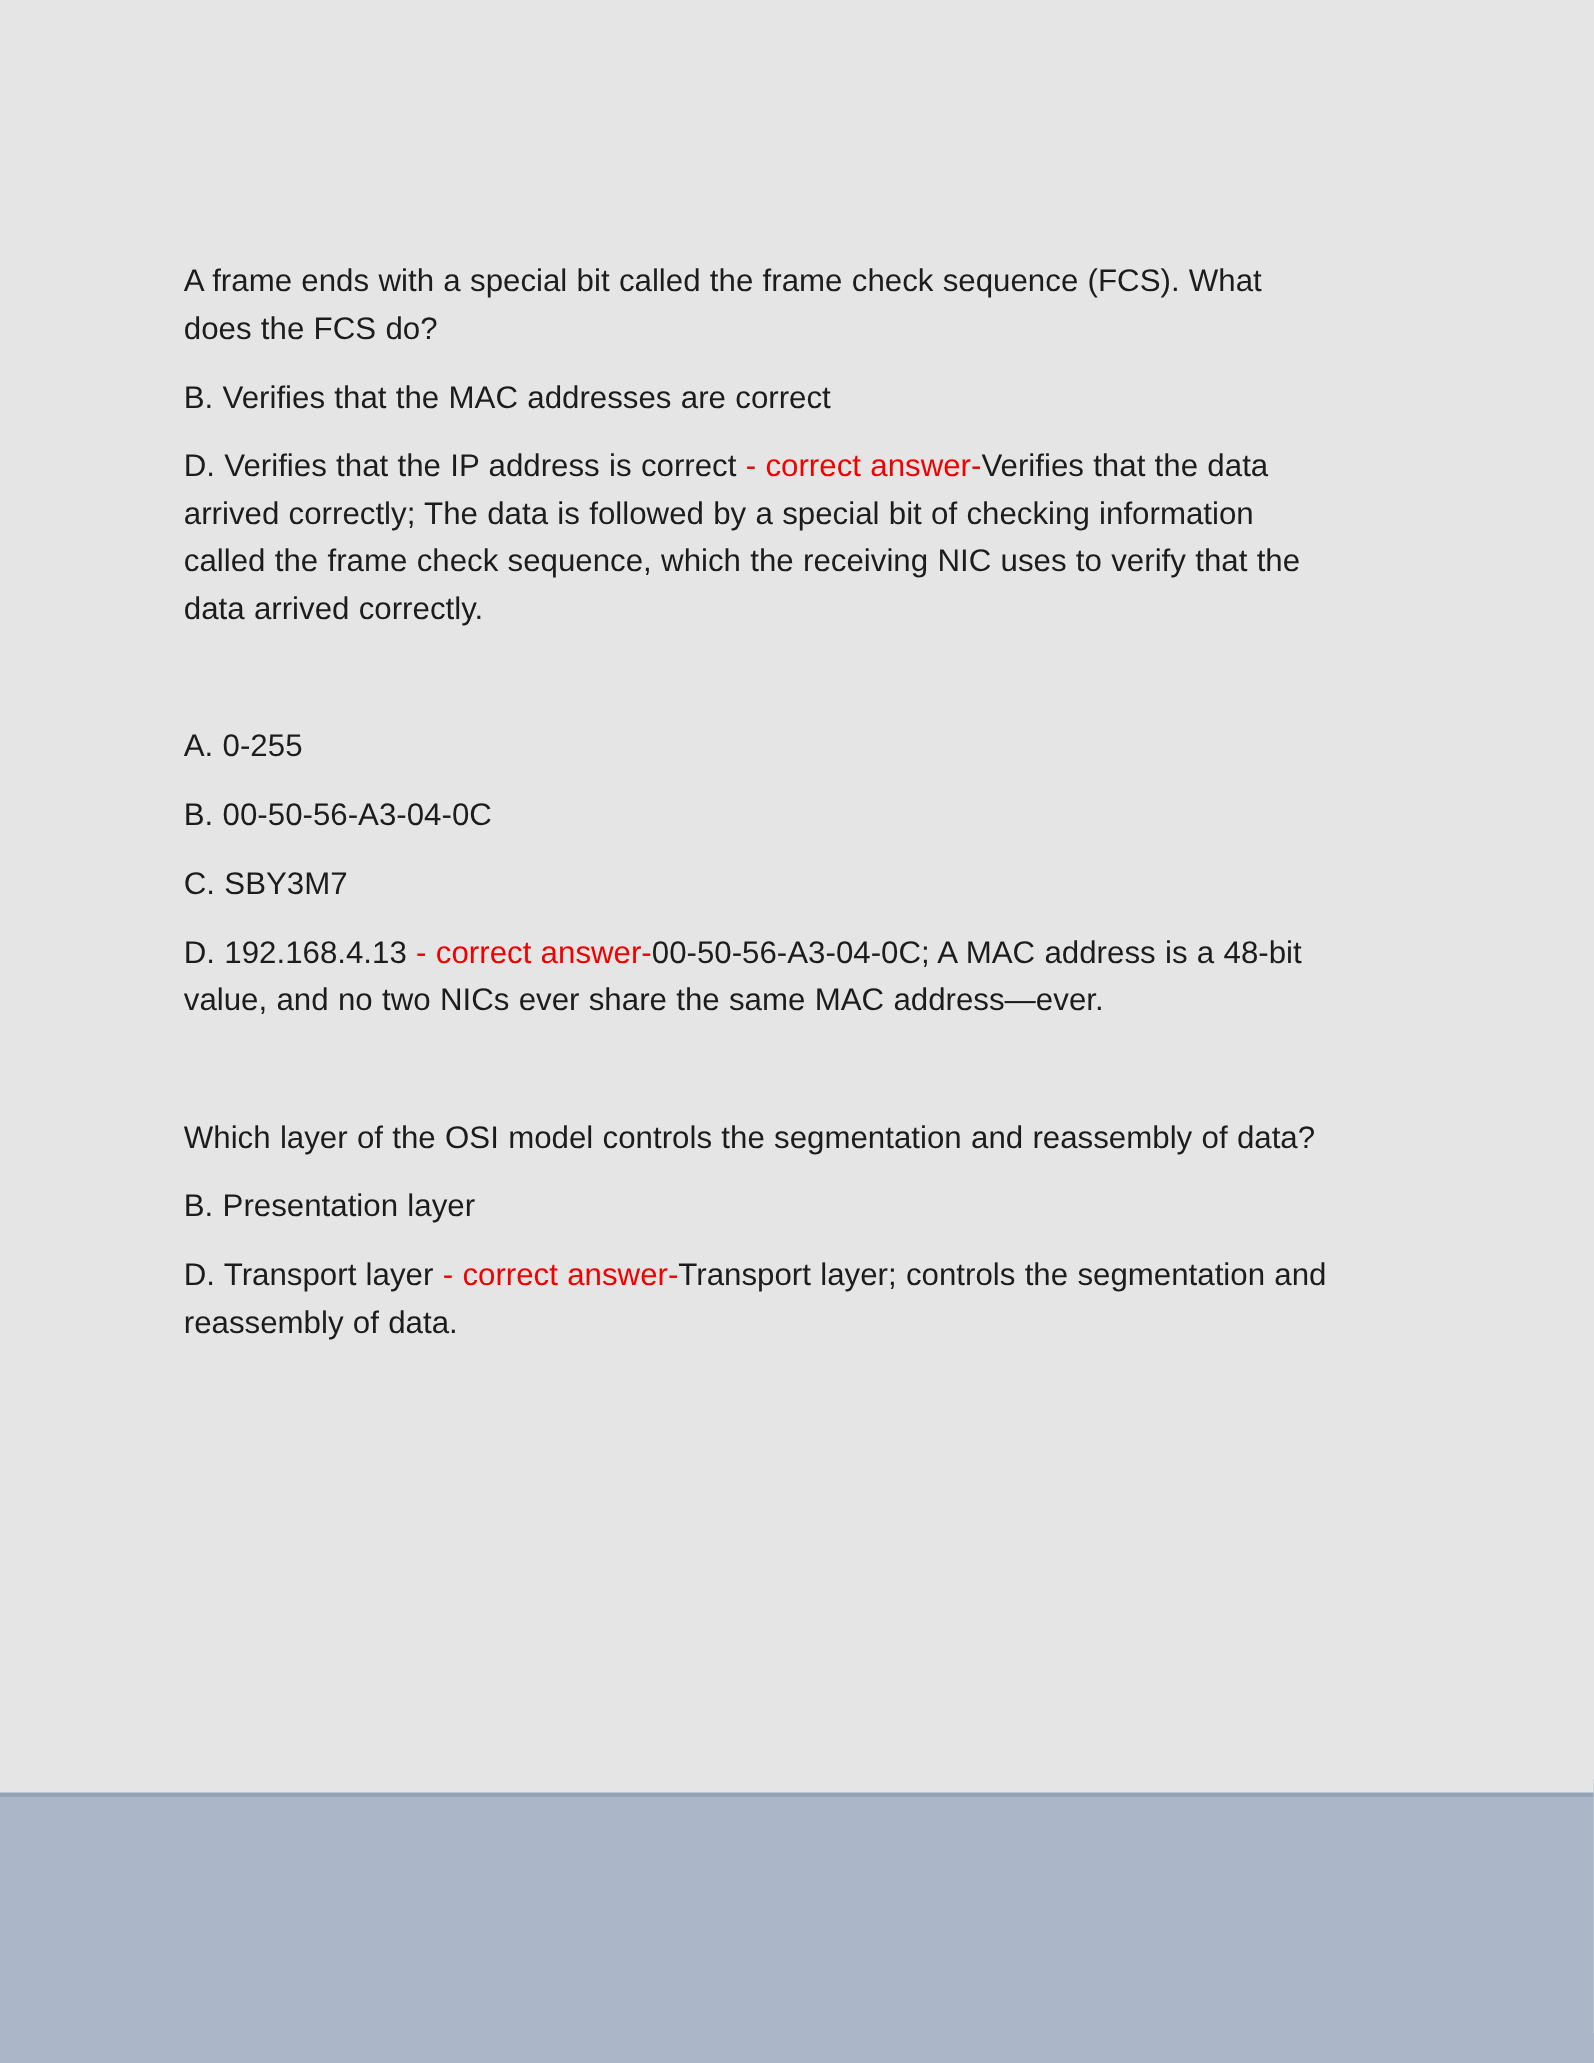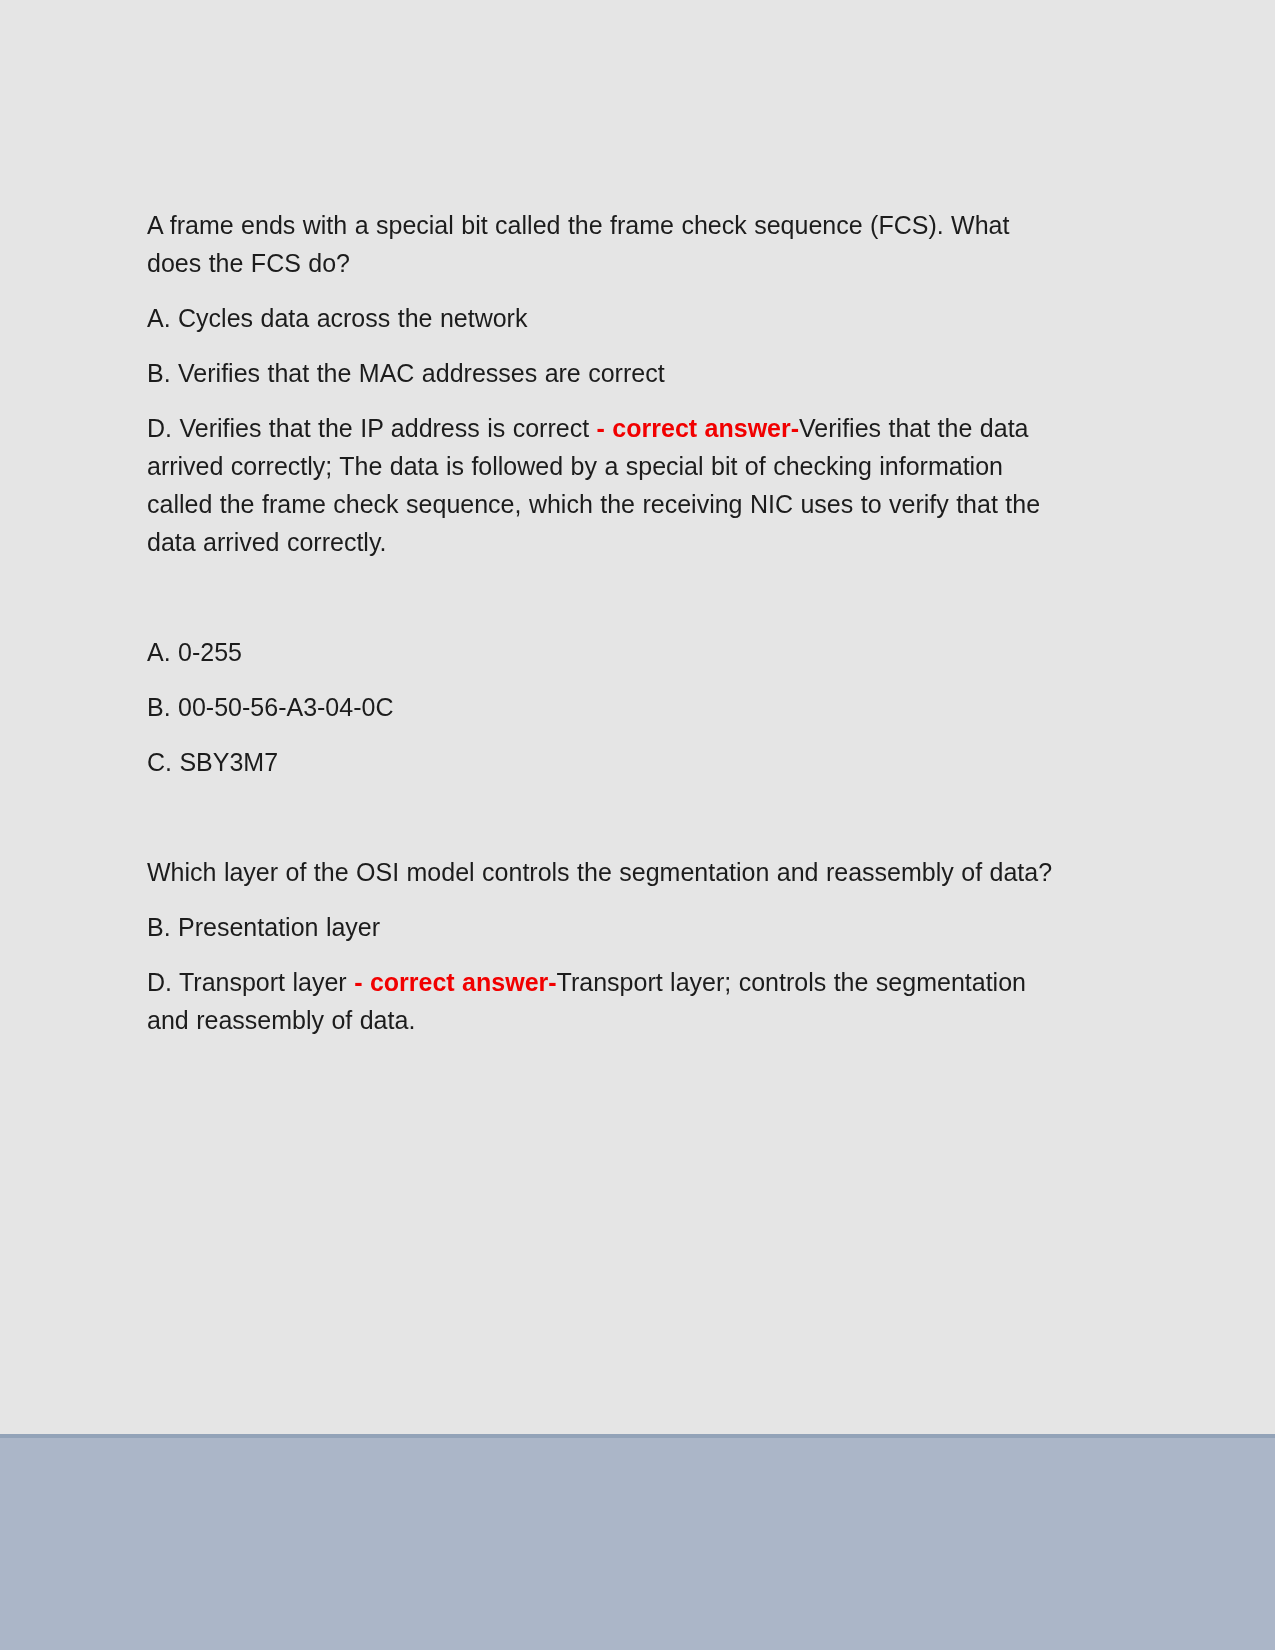--- a/index.html
+++ b/index.html
@@ -25,48 +25,48 @@
     font-size: 25px;
     line-height: 38px;
     color: #1c1c1c;
     word-spacing: 0.5px;
   }
   .qblock + .qblock {
     margin-top: 72px; 
   }
   .marker {
     color: #f10000;
-    font-weight: bold;
+    font-weight: normal;
   }
   .bottom-edge {
     position: absolute;
     left: 0;
     bottom: 0;
     width: 100%;
     height: 4px;
     background: #93a3b8;
   }
 </style>
 </head>
 <body>
 
 <div class="page">
   <div class="content">
 
     <div class="qblock">
       <p class="para">A frame ends with a special bit called the frame check sequence (FCS). What does the FCS do?</p>
-      <p class="para">A. Cycles data across the network</p>
       <p class="para">B. Verifies that the MAC addresses are correct</p>
       <p class="para"><span>D. Verifies that the IP address is correct </span><span class="marker">- correct answer-</span><span>Verifies that the data arrived correctly; The data is followed by a special bit of checking information called the frame check sequence, which the receiving NIC uses to verify that the data arrived correctly.</span></p>
     </div>
 
     <div class="qblock">
       <p class="para">A. 0-255</p>
       <p class="para">B. 00-50-56-A3-04-0C</p>
       <p class="para">C. SBY3M7</p>
+      <p class="para"><span>D. 192.168.4.13 </span><span class="marker">- correct answer-</span><span>00-50-56-A3-04-0C; A MAC address is a 48-bit value, and no two NICs ever share the same MAC address—ever.</span></p>
     </div>
 
     <div class="qblock">
       <p class="para">Which layer of the OSI model controls the segmentation and reassembly of data?</p>
       <p class="para">B. Presentation layer</p>
       <p class="para"><span>D. Transport layer </span><span class="marker">- correct answer-</span><span>Transport layer; controls the segmentation and reassembly of data.</span></p>
     </div>
 
   </div>
   <div class="bottom-edge"></div>

